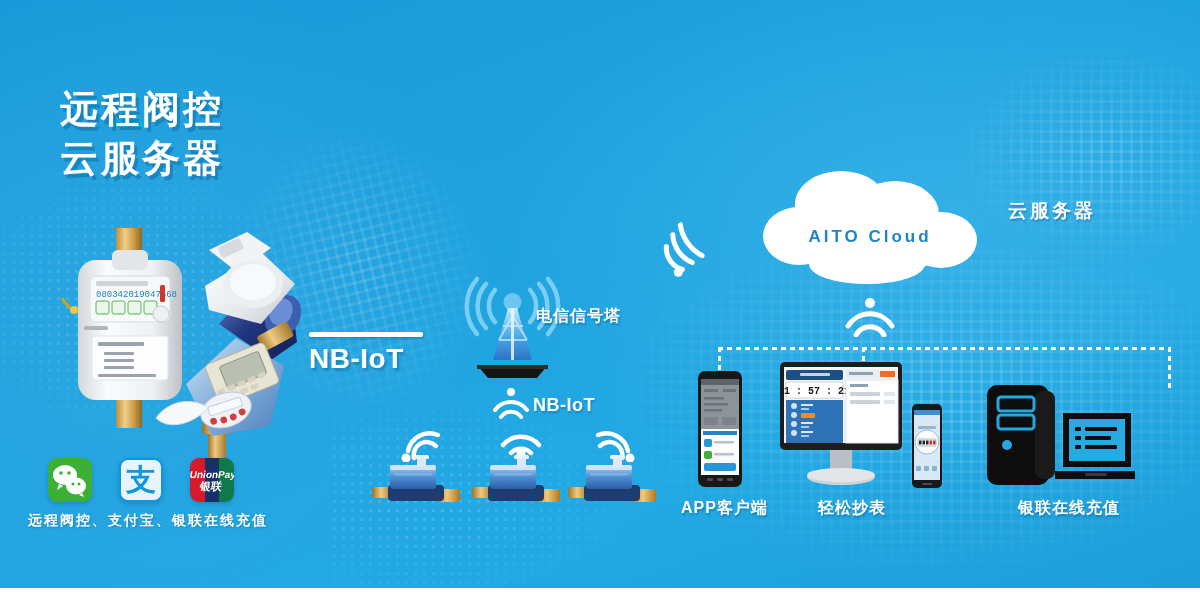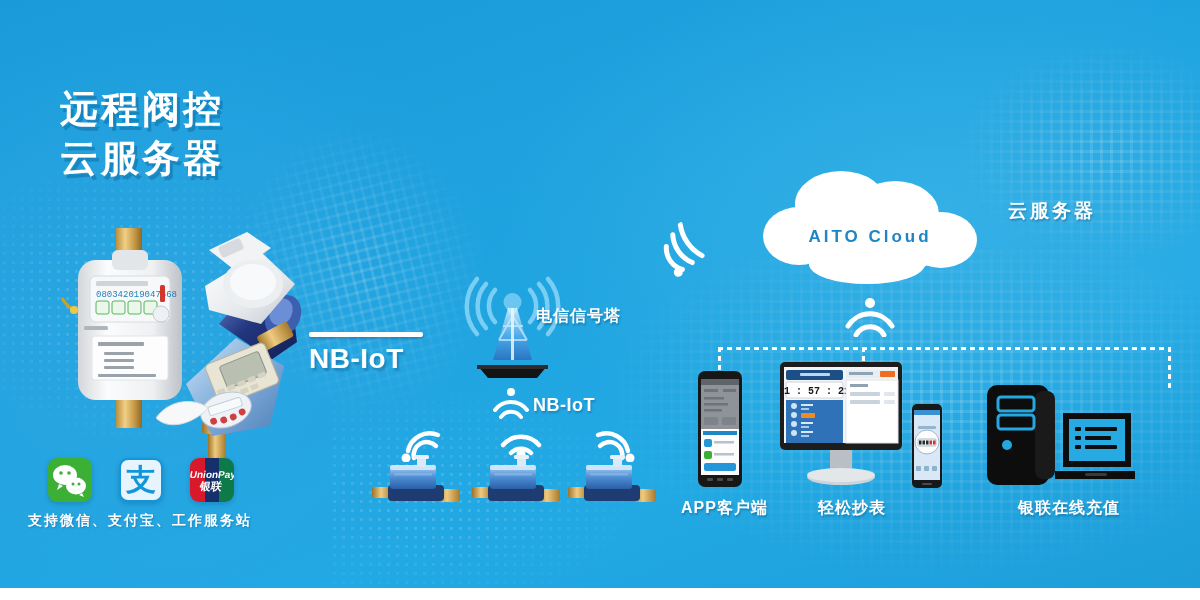--- a/index.html
+++ b/index.html
@@ -370,21 +370,21 @@
                   color:#1296db;font-size:30px;font-weight:bold;">支</div>
     </div>
     <div class="pay-icon" style="background:linear-gradient(90deg,#d8192c 0%,#d8192c 33%,#16306b 33%,#16306b 66%,#0e7a4a 66%,#0e7a4a 100%);">
       <div style="position:absolute;inset:0;display:flex;flex-direction:column;align-items:center;
                   justify-content:center;transform:skewX(-10deg);">
         <span style="color:#fff;font-size:10px;font-weight:bold;line-height:11px;">UnionPay</span>
         <span style="color:#fff;font-size:11px;font-weight:bold;line-height:12px;">银联</span>
       </div>
     </div>
   </div>
-  <div id="pay-caption">支持微信、支付宝、工作服务站</div>
+  <div id="pay-caption">远程阀控、支付宝、银联在线充值</div>
 
   <svg style="position:absolute;left:398px;top:424px;width:46px;height:38px" viewBox="0 0 46 38">
     <g fill="none" stroke="#ffffff" stroke-width="4.5" stroke-linecap="round">
       <path d="M16 34 A13 13 0 0 1 38 22"></path>
       <path d="M10 27 A22 22 0 0 1 40 11"></path>
     </g>
     <circle cx="8" cy="34" r="4.5" fill="#ffffff"></circle>
   </svg>
   <div class="bmeter" style="left:370px;top:455px;">
     <svg viewBox="0 0 92 60" width="92" height="60">

